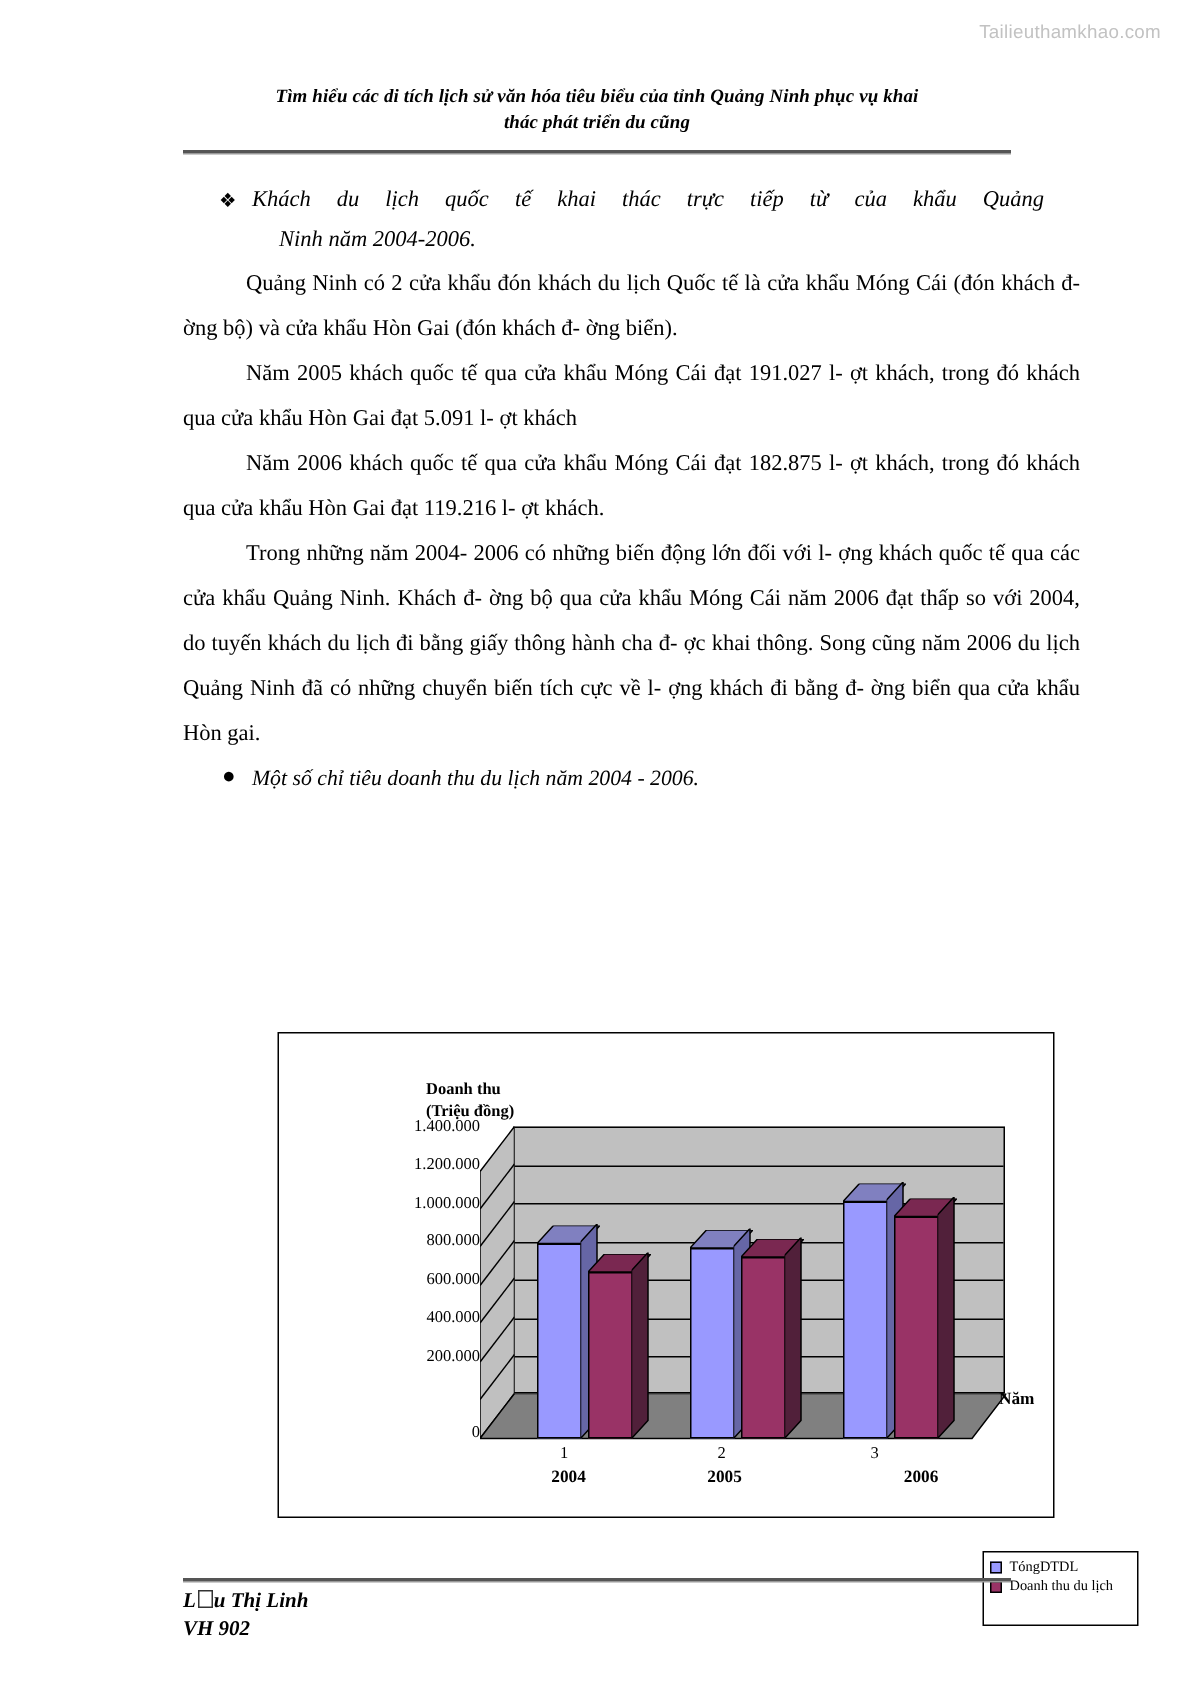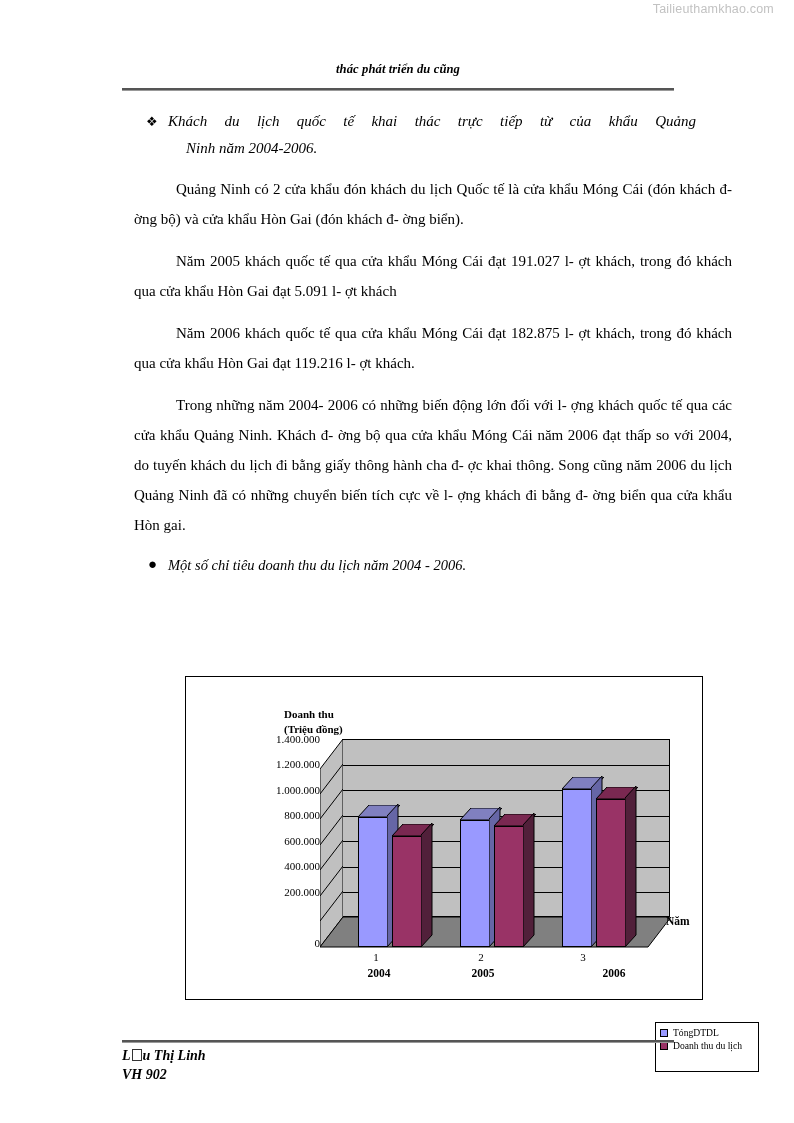--- a/index.html
+++ b/index.html
@@ -24,21 +24,21 @@
     font-family: "Liberation Sans", sans-serif;
     font-size: 12.5px;
     color: #c2c2c2;
     letter-spacing: 0.2px;
     white-space: nowrap;
   }
 
   
   .page {
     position: absolute;
-    left: 0; top: 0;
+    left: 0; top: 12px;
     width: 794px;
     height: 947px;
     box-sizing: border-box;
     padding: 0;
   }
 
   
   .doc-header {
     position: absolute;
     left: 122px;
@@ -92,21 +92,21 @@
     text-align: justify;
     text-align-last: justify;
     width: 528px;
   }
   .bullet-diamond .l2 {
     display: block;
     padding-left: 18px;
   }
 
   p.para {
-    margin: 12px;
+    margin: 0;
     font-size: 15px;
     line-height: 30px;
     text-align: justify;
     text-indent: 42px;
     width: 598px;
     hyphens: none;
   }
 
   h3.sec-head {
     margin: 6px 0 0 0;
@@ -328,21 +328,21 @@
   }
 </style>
 </head>
 <body>
 
 <div class="page">
 
   <div class="watermark">Tailieuthamkhao.com</div>
 
   <div class="doc-header">
-    <br>
+    <span>Tìm hiểu các di tích lịch sử văn hóa tiêu biểu của tỉnh Quảng Ninh phục vụ khai</span><br>
     <span>thác phát triển du cũng</span>
   </div>
   <div class="header-rule"></div>
 
   <div class="body-area">
 
     <div class="bullet-diamond">
       <span class="glyph">❖</span>
       <span class="l1">Khách du lịch quốc tế khai thác trực tiếp từ của khẩu Quảng</span>
       <span class="l2">Ninh năm 2004-2006.</span>

